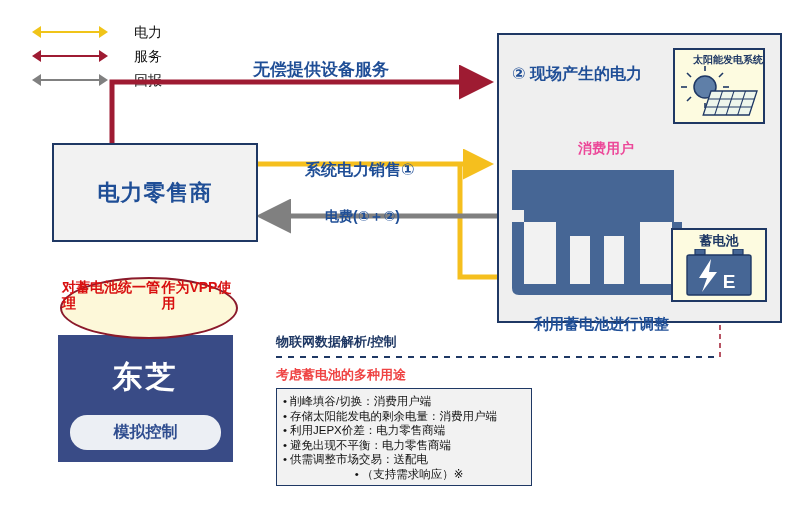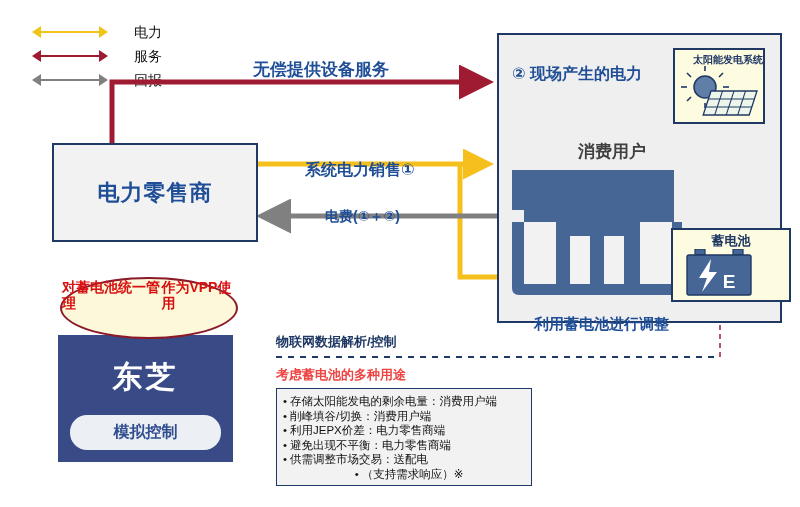--- a/index.html
+++ b/index.html
@@ -21,31 +21,31 @@
 
   
   .retailer{left:52px;top:143px;width:206px;height:99px;
      background:#f2f2f2;border:2px solid #1f3864;box-sizing:border-box;
      display:flex;align-items:center;justify-content:center;}
   .retailer span{font-size:22px;font-weight:bold;color:#1f4e96;letter-spacing:1px;}
 
   
   .consumer{left:497px;top:33px;width:285px;height:290px;
      background:#efefef;border:2px solid #1f3864;box-sizing:border-box;}
-  .consumer-title{left:578px;top:140px;font-size:17px;font-weight:bold;color:#404040;}
+  .consumer-title{left:578px;top:140px;font-size:14px;font-weight:bold;color:#ec4899;}
   .onsite-label{left:512px;top:64px;font-size:16px;font-weight:bold;color:#1f4e96;}
 
   
   .solarbox{left:673px;top:48px;width:92px;height:76px;
      background:#fdfbe0;border:2px solid #1f3864;box-sizing:border-box;}
   .solarbox .cap{position:absolute;left:0;right:0;top:3px;text-align:right;
      font-size:10px;font-weight:bold;color:#1f3864;}
 
   
-  .batbox{left:671px;top:228px;width:120px;height:74px;
+  .batbox{left:671px;top:228px;width:96px;height:74px;
      background:#fdfbe0;border:2px solid #1f3864;box-sizing:border-box;}
   .batbox .cap{position:absolute;left:0;right:0;top:2px;text-align:center;
      font-size:13px;font-weight:bold;color:#1f3864;}
 
   
   .bldg{left:512px;top:170px;width:170px;height:125px;}
 
   
   .toshiba{left:58px;top:335px;width:175px;height:127px;background:#394b86;}
   .toshiba .brand{position:absolute;left:0;right:0;top:22px;text-align:center;
@@ -220,22 +220,22 @@
   <div class="abs ellipse">
     <div>对蓄电池统一管理</div>
     <div>作为VPP使用</div>
   </div>
 
   <div class="abs iot-head">物联网数据解析/控制</div>
   <div class="abs dashline"></div>
   <div class="abs uses-head">考虑蓄电池的多种用途</div>
   <div class="abs uses-box">
     <ul>
+      <li>削峰填谷/切换：消费用户端</li>
       <li>存储太阳能发电的剩余电量：消费用户端</li>
-      <li>削峰填谷/切换：消费用户端</li>
       <li>利用JEPX价差：电力零售商端</li>
       <li>避免出现不平衡：电力零售商端</li>
       <li>供需调整市场交易：送配电</li>
       <li class="cont">（支持需求响应）※</li>
     </ul>
   </div>
 
 </div>
 
 </body></html>

